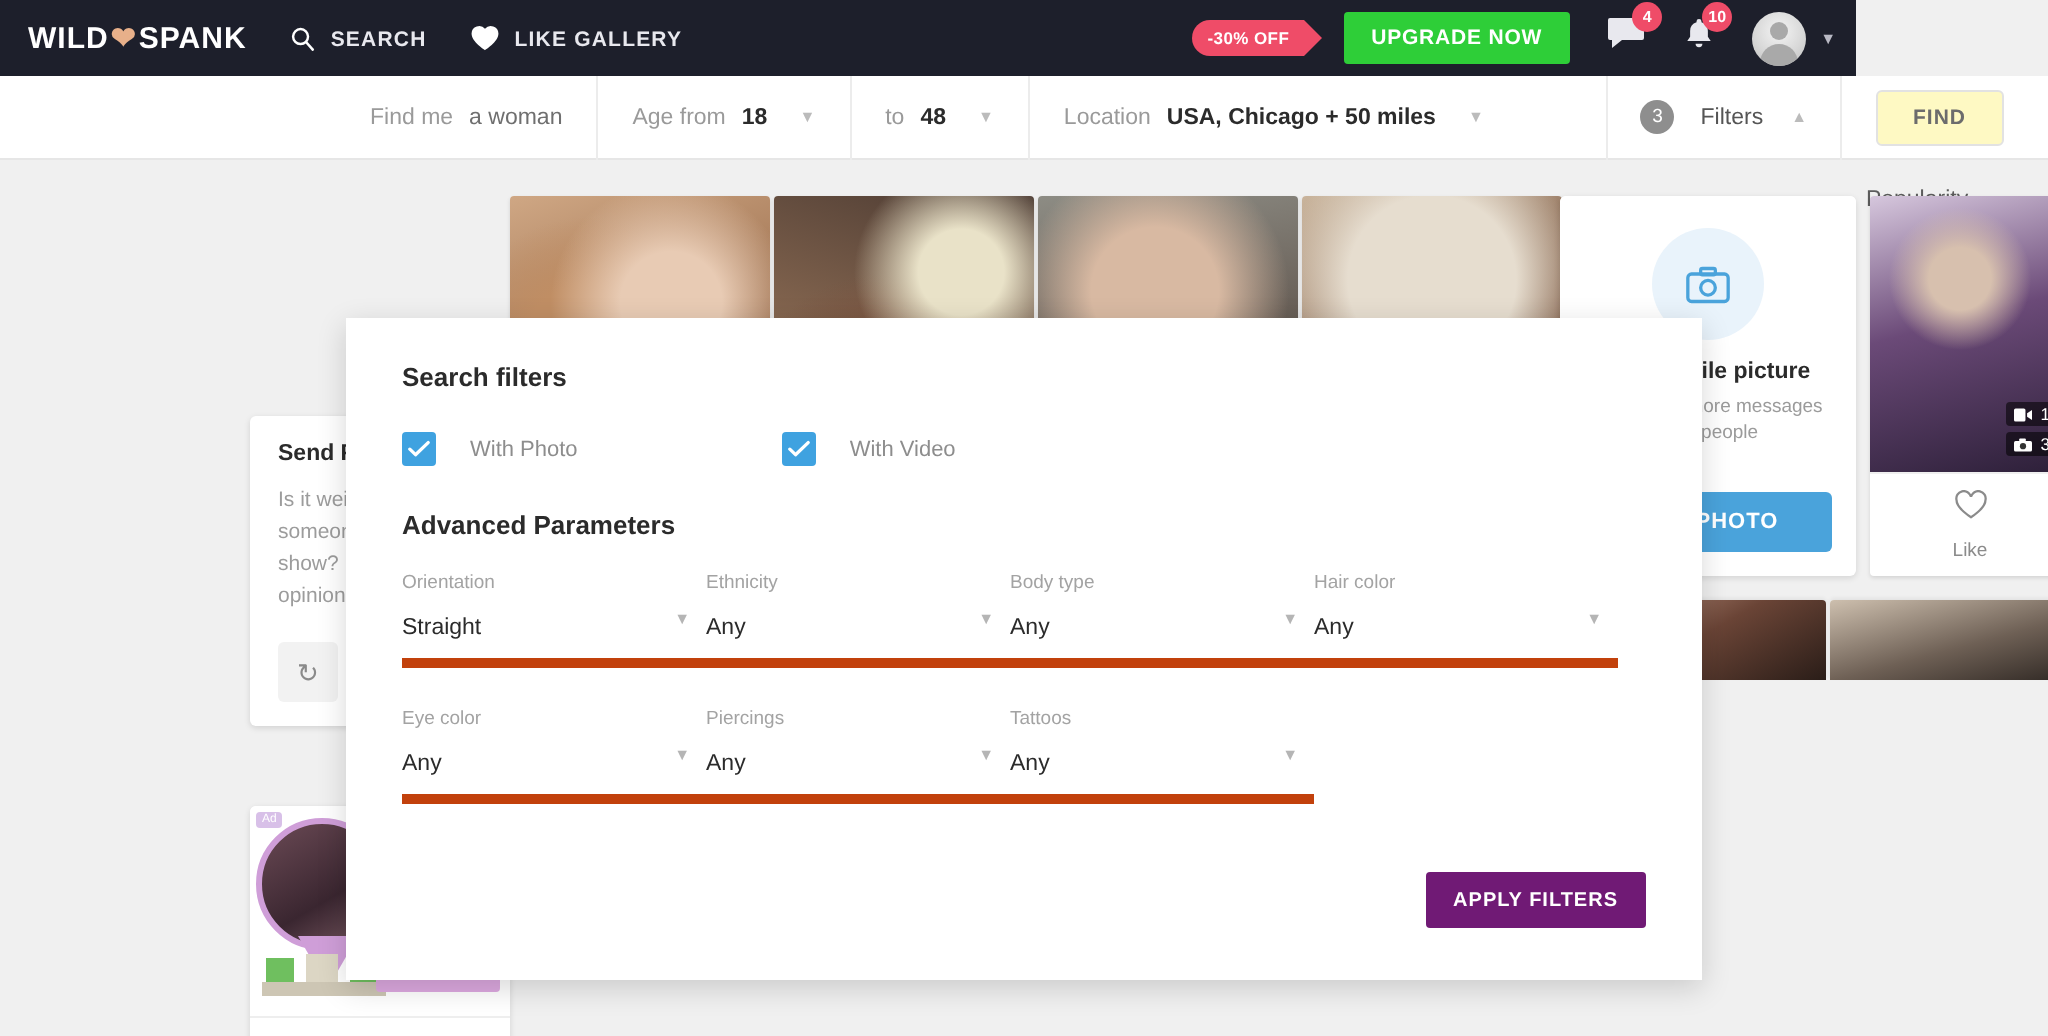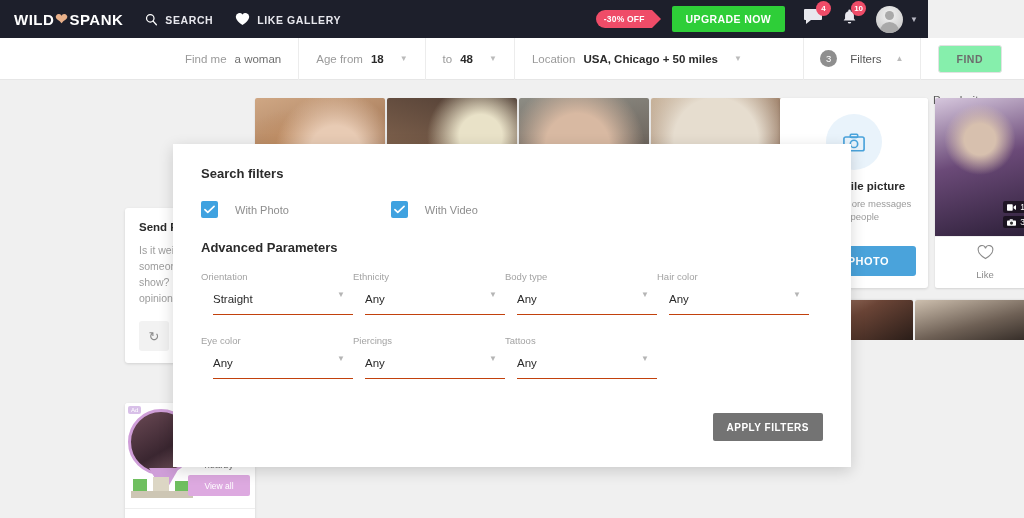--- a/index.html
+++ b/index.html
@@ -59,21 +59,21 @@
   .sb-value { color: #2b2b2b; font-weight: bold; }
   .sb-value.thin { font-weight: normal; color: #6f6f6f; }
   .sb-caret { margin-left: 16px; color: #bbb; font-size: 8px; }
   .sb-spacer { flex: 1; }
   .filters-group { display: flex; align-items: center; padding: 0 16px; height: 42px;
                    border-left: 1px solid #ececec; border-right: 1px solid #ececec; cursor: pointer; }
   .filters-count { width: 17px; height: 17px; border-radius: 50%; background: #8e8e8e;
                    color: #fff; font-size: 9.5px; display: flex; align-items: center;
                    justify-content: center; margin-right: 13px; }
   .filters-label { font-size: 11.5px; color: #555; }
-  .find-btn { margin: 0 22px 0 17px; background: #86efac; border: 1px solid #e2e2e2;
+  .find-btn { margin: 0 22px 0 17px; background: #fef9c3; border: 1px solid #e2e2e2;
               color: #6c6c6c; font-family: inherit; font-size: 10.5px; font-weight: bold;
               letter-spacing: .5px; height: 28px; padding: 0 18px; border-radius: 3px; cursor: pointer; }
 
   
   .page { position: relative; width: 1024px; height: 438px; background: #f0f0f0; }
   .sort-row { position: absolute; right: 22px; top: 14px; display: flex; align-items: center;
               font-size: 11.5px; color: #5c5c5c; cursor: pointer; }
   .sort-row .sb-caret { margin-left: 10px; }
 
   .content { position: absolute; left: 125px; top: 18px; width: 880px; }
@@ -184,41 +184,41 @@
                overflow: hidden; }
   .rightcard .pphoto { height: 138px; }
   .rightcard .pactions { height: 52px; }
 
   
   .bottomrow { position: absolute; left: 130px; top: 202px; display: flex; gap: 2px; }
   .bcard { width: 130px; height: 40px; background: #fff; border-radius: 2px 2px 0 0;
            box-shadow: 0 -1px 2px rgba(0,0,0,.06); overflow: hidden; position: relative; }
 
   
-  .panel { position: absolute; left: 173px; top: 64px; width: 678px; background: #fff;
+  .panel { position: absolute; left: 173px; top: 79px; width: 678px; background: #fff;
            box-shadow: 0 4px 14px rgba(0,0,0,.16); z-index: 40; padding: 22px 28px 26px; }
   .panel-title { font-size: 13px; font-weight: bold; color: #2b2b2b; }
   .checkrow { display: flex; align-items: center; margin-top: 20px; }
   .checkitem { display: flex; align-items: center; cursor: pointer; }
   .checkitem + .checkitem { margin-left: 86px; padding-left: 16px; }
   .cbox { width: 17px; height: 17px; border-radius: 2px; background: #3fa2e0;
           display: flex; align-items: center; justify-content: center; }
   .cbox svg { display: block; }
   .clabel { font-size: 11px; color: #8d8d8d; margin-left: 17px; }
   .panel-sub { font-size: 13px; font-weight: bold; color: #2b2b2b; margin-top: 22px; }
   .frow { display: flex; margin-top: 16px; }
   .fcol { width: 152px; margin-right: 0; }
   .fcol + .fcol { margin-left: 0; }
   .flabel { font-size: 9.5px; color: #a3a3a3; }
-  .fselect { position: relative; margin-top: 7px; border-bottom: 1px solid #c2410c;
-             padding-bottom: 7px; cursor: pointer; margin-left: 12px; }
+  .fselect { position: relative; margin-top: 7px; border-bottom: 5px solid #c2410c;
+             padding-bottom: 7px; cursor: pointer; }
   .fvalue { font-size: 11.5px; color: #2b2b2b; }
   .fcaret { position: absolute; right: 8px; top: 1px; color: #b5b5b5; font-size: 8px; }
   .applyrow { display: flex; justify-content: flex-end; margin-top: 34px; }
-  .apply-btn { background: #737373; color: #fff; border: none; font-family: inherit;
+  .apply-btn { background: #701a75; color: #fff; border: none; font-family: inherit;
                font-size: 10px; font-weight: bold; letter-spacing: .5px; height: 28px;
                padding: 0 14px; border-radius: 2px; cursor: pointer; }
 </style>
 </head>
 <body>
 
 <div class="header">
   <div class="logo">
     <span>WILD</span>
     <span class="heart">❤</span>

